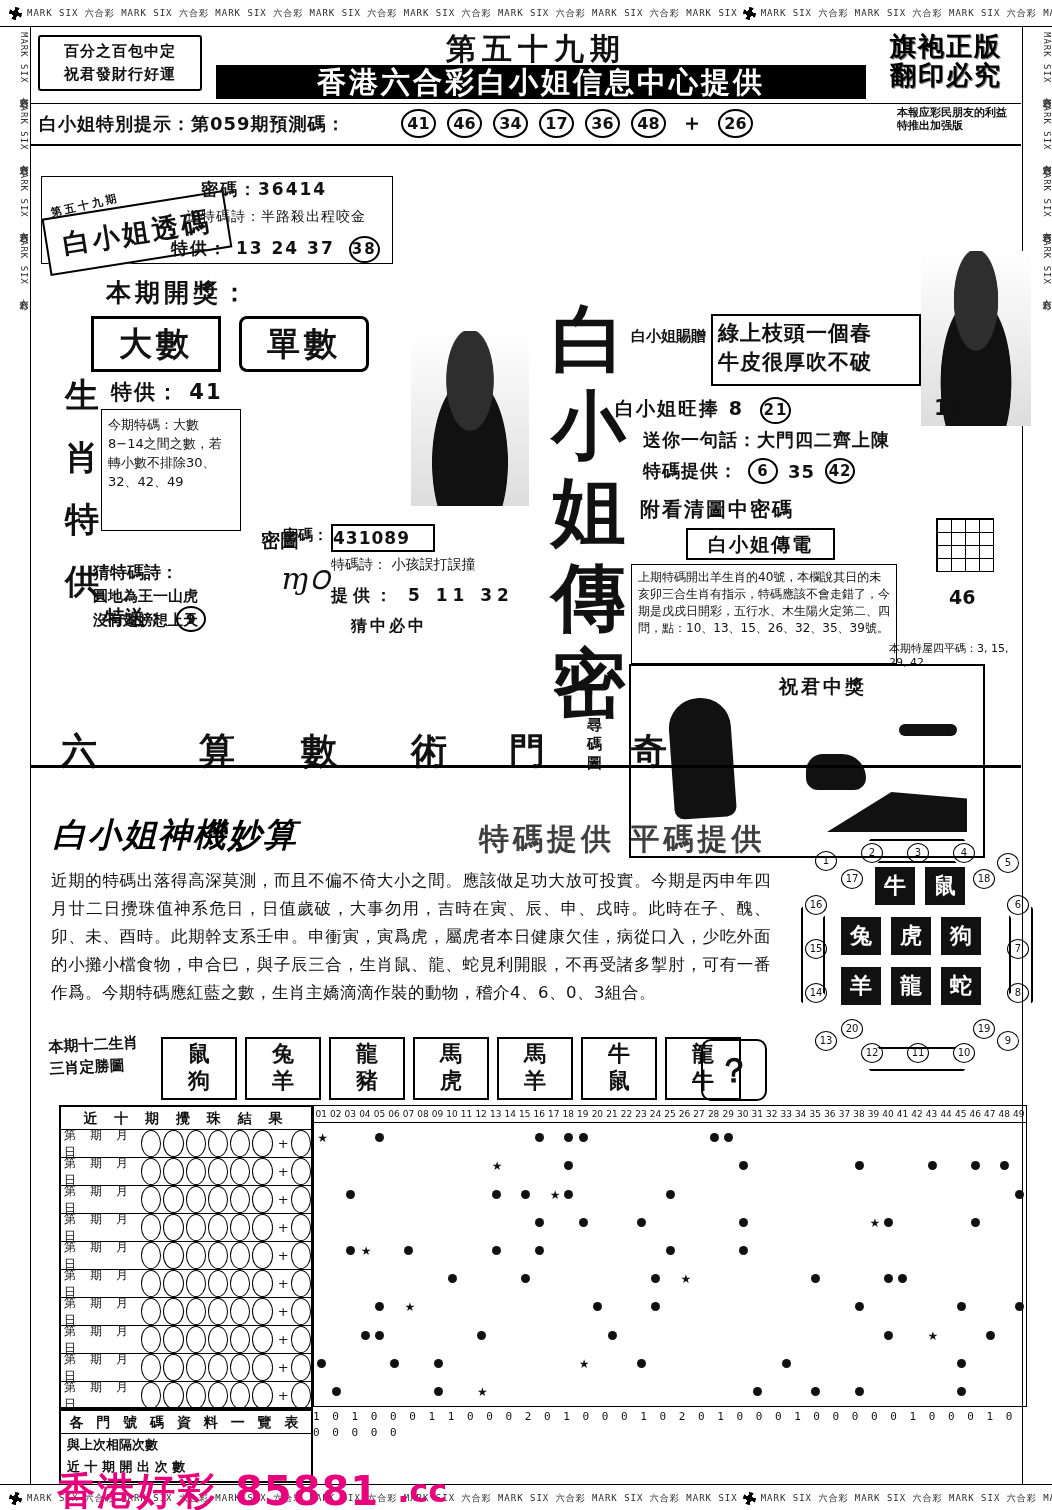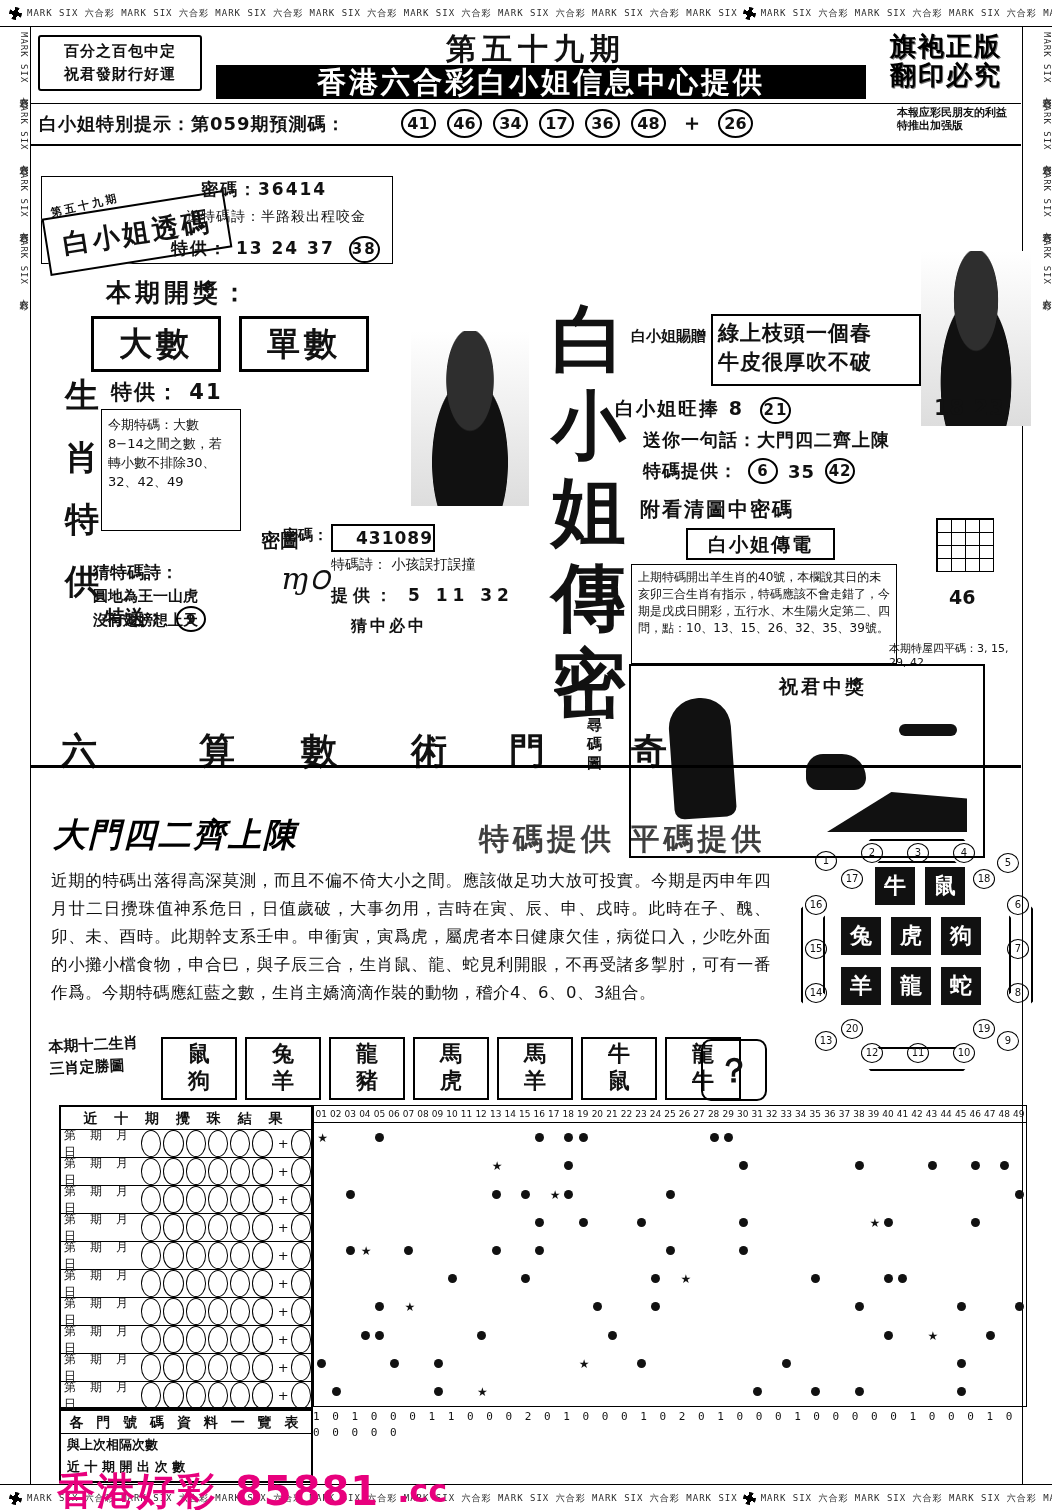--- a/index.html
+++ b/index.html
@@ -60,39 +60,39 @@
   .mima{position:absolute;left:170px;top:32px;font-size:17px;font-weight:bold;letter-spacing:2px;}
   .songte{position:absolute;left:155px;top:62px;font-size:14px;letter-spacing:1px;}
   .teigong{position:absolute;left:140px;top:90px;font-size:17px;font-weight:bold;letter-spacing:2px;}
   .teigong .circled{display:inline-block;width:27px;height:23px;border:2px solid #000;border-radius:50%;
       text-align:center;line-height:23px;font-size:15px;margin-left:6px;}
 
   .benqi{position:absolute;left:75px;top:130px;font-size:25px;font-weight:bold;letter-spacing:4px;}
   .bigbox{position:absolute;top:170px;width:124px;height:50px;border:3px solid #000;text-align:center;
       line-height:50px;font-size:33px;font-weight:bold;letter-spacing:4px;}
   .bigbox.a{left:60px;}
-  .bigbox.b{left:208px;}
+  .bigbox.b{left:208px;border-radius:8px;}
   .tegong41{position:absolute;left:80px;top:232px;font-size:21px;font-weight:bold;letter-spacing:2px;}
 
   .vert-shengxiao{position:absolute;left:28px;top:218px;width:46px;font-size:34px;font-weight:bold;
       line-height:62px;letter-spacing:0;text-align:center;}
   .notebox{position:absolute;left:70px;top:263px;width:126px;height:110px;border:1px solid #000;
       padding:5px 6px;font-size:13px;line-height:19px;}
   .guess-poem{position:absolute;left:62px;top:382px;width:210px;font-size:15px;line-height:24px;
       font-weight:bold;margin-top:32px;}
   .guess-poem .t{font-size:17px;}
   .tesong{position:absolute;left:74px;top:458px;font-size:20px;font-weight:bold;}
   .tesong .circled{display:inline-block;width:26px;height:22px;border:2px solid #000;border-radius:50%;
       text-align:center;line-height:22px;font-size:14px;margin-left:4px;}
 
   .mitu{position:absolute;left:230px;top:382px;width:130px;font-size:19px;font-weight:bold;}
   .handdraw{position:absolute;left:250px;top:415px;font-size:30px;font-style:italic;
       font-family:"DejaVu Serif","Liberation Serif",serif;}
   .mimabox{position:absolute;left:300px;top:378px;width:100px;height:24px;border:2px solid #000;
-      text-align:right;line-height:24px;font-size:17px;font-weight:bold;letter-spacing:1px;}
+      text-align:left;line-height:24px;font-size:17px;font-weight:bold;letter-spacing:1px;}
   .mimalbl{position:absolute;left:252px;top:380px;font-size:15px;font-weight:bold;}
   .tmshi{position:absolute;left:300px;top:410px;font-size:14px;}
   .tigong2{position:absolute;left:300px;top:438px;font-size:17px;font-weight:bold;letter-spacing:5px;}
   .caizhong{position:absolute;left:320px;top:470px;font-size:16px;font-weight:bold;letter-spacing:3px;}
 
   
   .brand-vert{position:absolute;left:505px;top:150px;width:105px;font-size:74px;font-weight:bold;
       line-height:86px;text-align:center;letter-spacing:0;
       font-family:"DejaVu Sans","Liberation Sans",sans-serif;}
   .xunma{position:absolute;left:556px;top:570px;font-size:15px;font-weight:bold;line-height:19px;
@@ -344,21 +344,21 @@
     <div class="stripe">
       <div class="w" style="left:30px">六</div>
       <div class="w" style="left:168px">算</div>
       <div class="w" style="left:270px">數</div>
       <div class="w" style="left:380px">術</div>
       <div class="w" style="left:478px">門</div>
       <div class="w" style="left:600px">奇</div>
       <div class="ln"></div>
     </div>
 
-    <div class="comment-title">大門四二齊上陳</div>
+    <div class="comment-title">白小姐神機妙算</div>
     <div class="comment-sub">特碼提供 平碼提供</div>
     <div class="comment">近期的特碼出落得高深莫測，而且不偏不倚大小之間。應該做足功大放可投實。今期是丙申年四月廿二日攪珠值神系危日，日值歲破，大事勿用，吉時在寅、辰、申、戌時。此時在子、醜、卯、未、酉時。此期幹支系壬申。申衝寅，寅爲虎，屬虎者本日健康欠佳，病從口入，少吃外面的小攤小檔食物，申合巳，與子辰三合，生肖鼠、龍、蛇見利開眼，不再受諸多掣肘，可有一番作爲。今期特碼應紅藍之數，生肖主嬌滴滴作裝的動物，稽介4、6、0、3組合。</div>
 
     <div class="wheel">
       <div class="ring"></div>
       <div class="ring2"></div>
       <div class="z" style="left:74px;top:28px">牛</div>
       <div class="z" style="left:124px;top:28px">鼠</div>
       <div class="z" style="left:40px;top:78px">兔</div>
       <div class="z" style="left:90px;top:78px">虎</div>

